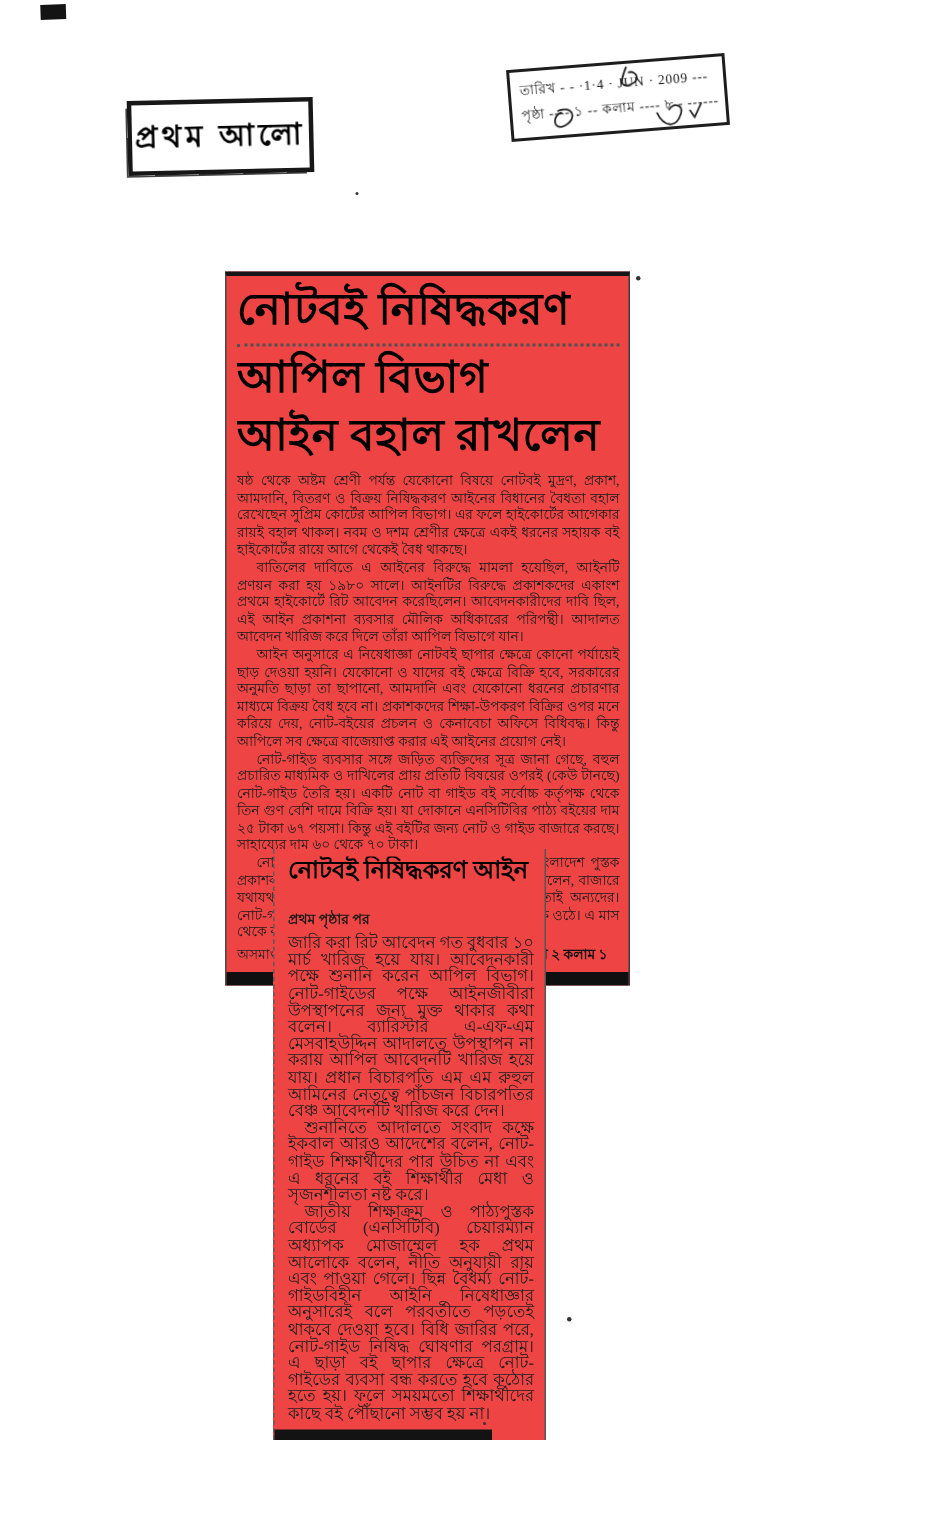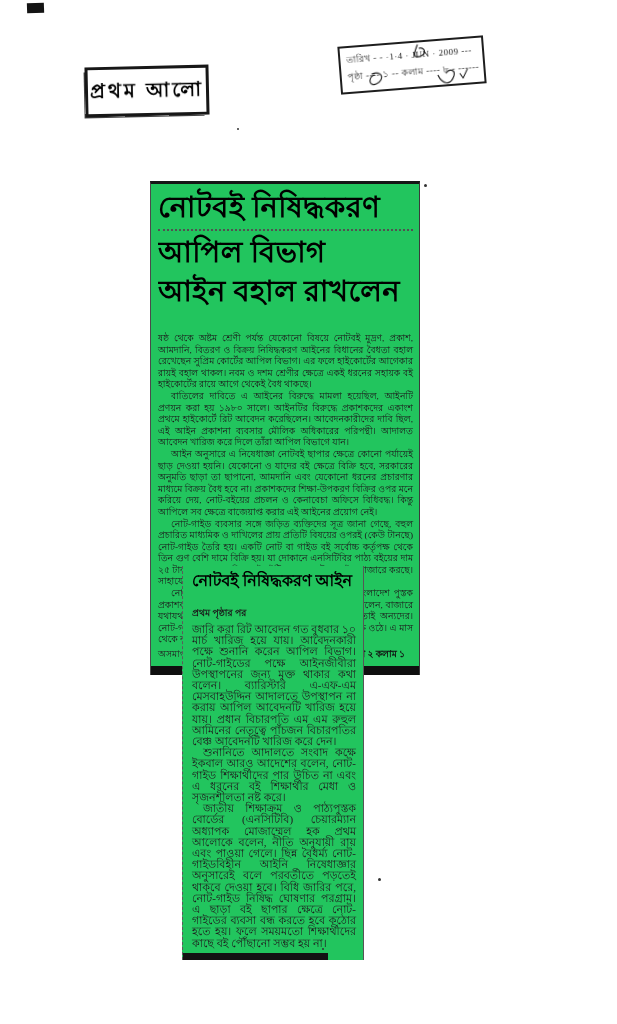--- a/index.html
+++ b/index.html
@@ -23,33 +23,33 @@
   
   .stamp{
     position:absolute;left:339px;top:41px;width:146px;height:48px;
     border:2px solid #262626;transform:rotate(-4.5deg);
     padding:4px 5px 2px 6px;box-sizing:border-box;
     font-size:9px;color:#1f1f1f;filter:blur(0.25px) contrast(1.1);
   }
   .stamp .row{white-space:nowrap;line-height:17px;letter-spacing:0.5px;}
   .stamp svg{position:absolute;left:0;top:0;pointer-events:none;}
   
-  .clipping{position:absolute;background:#22c55e;}
+  .clipping{position:absolute;background:#ef4444;}
   #main-clip{
     left:150px;top:181px;width:270px;box-sizing:border-box;
     border-top:3px solid #161616;border-left:1px solid #4a4a4a;border-right:1px solid #3a3a3a;
     padding:4px 6px 0 7px;
   }
   .headline{font-weight:bold;font-size:29px;line-height:39px;color:#0d0d0d;
     filter:blur(0.3px) contrast(1.25);letter-spacing:0.5px;}
   .headline .hl{display:block;white-space:nowrap;overflow:hidden;}
   .headline .hl.first{border-bottom:2px dotted #5a5a5a;padding-bottom:2px;margin-bottom:2px;}
   .byline{margin-top:9px;font-size:10.5px;font-weight:bold;}
   .byline .under{display:inline-block;border-bottom:1px dotted #3c3c3c;padding-bottom:2px;}
-  .body-text{margin-top:22px;font-size:9.2px;line-height:11.6px;text-align:justify;
+  .body-text{margin-top:4px;font-size:9.2px;line-height:11.6px;text-align:justify;
     color:#202020;filter:blur(0.42px) contrast(1.05);}
   .body-text p{margin:0;}
   .body-text p + p{text-indent:13px;}
   .cont-row{display:flex;justify-content:space-between;align-items:baseline;
     font-size:9.2px;margin-top:1px;filter:blur(0.35px);}
   .cont-row .left{color:#222;}
   .cont-row .right{font-weight:bold;color:#111;padding-right:8px;}
   .bottom-bar{height:9px;background:#0f0f0f;margin:4px -6px 0 -7px;}
   
   #cont-clip{

